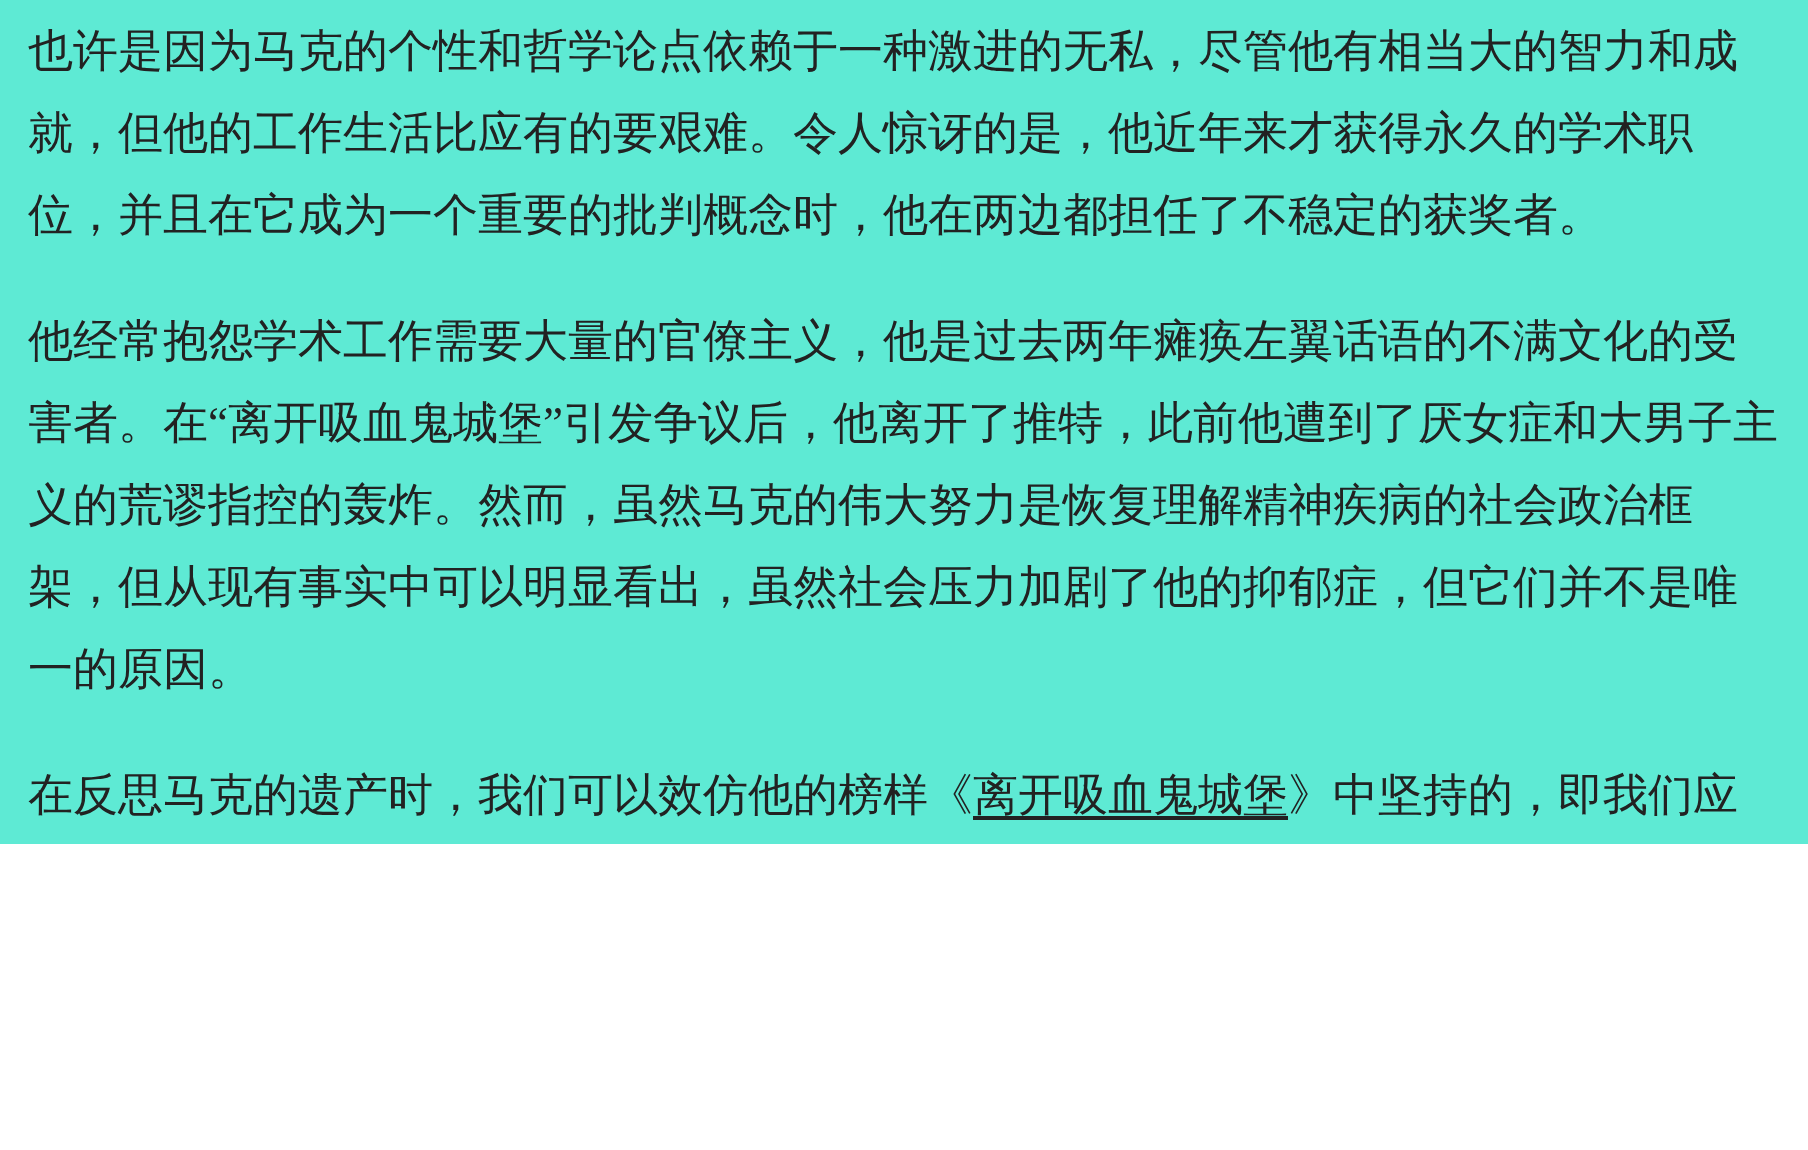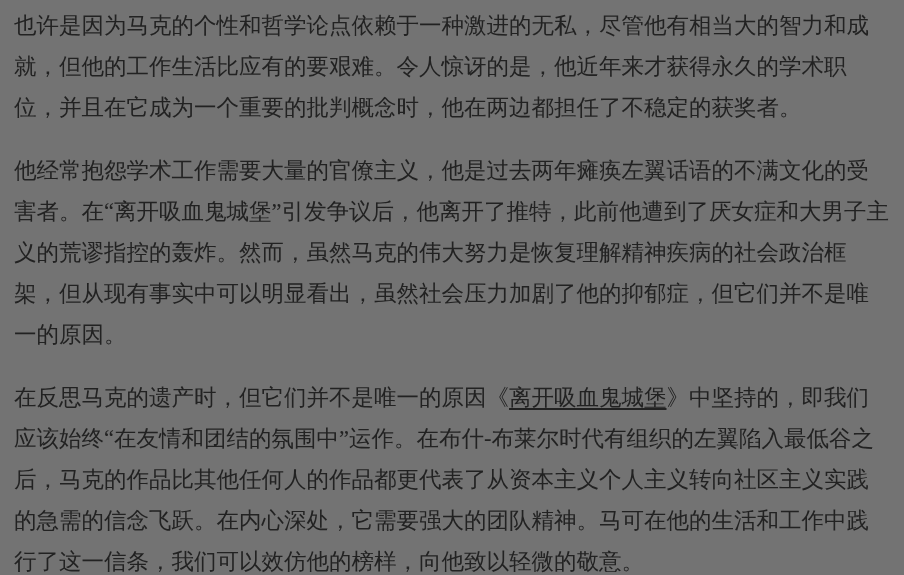--- a/index.html
+++ b/index.html
@@ -2,22 +2,22 @@
 <html><head>
 <meta charset="utf-8">
 <style>
   html, body {
     margin: 0;
     padding: 0;
     background: #ffffff;
   }
   .page {
     width: 904px;
-    height: 575px;
-    background: #737373;
+    height: 422px;
+    background: #5eead4;
     box-sizing: border-box;
     padding: 5px 14px 0 14px;
     overflow: hidden;
   }
   .article {
     font-family: "Liberation Serif", "DejaVu Serif", serif;
     font-size: 22.5px;
     line-height: 41px;
     color: #222222;
     text-align: left;
@@ -31,15 +31,15 @@
   .seg-italic  { }
   .seg-underline { text-decoration: underline; text-underline-offset: 3px; }
 </style>
 </head>
 <body>
 
 <div class="page">
   <article class="article" id="article-body">
       <p><span class="seg-normal">也许是因为马克的个性和哲学论点依赖于一种激进的无私，尽管他有相当大的智力和成就，但他的工作生活比应有的要艰难。令人惊讶的是，他近年来才获得永久的学术职位，并且在它成为一个重要的批判概念时，他在两边都担任了不稳定的获奖者。</span></p>
       <p><span class="seg-normal">他经常抱怨学术工作需要大量的官僚主义，他是过去两年瘫痪左翼话语的不满文化的受害者。在“离开吸血鬼城堡”引发争议后，他离开了推特，此前他遭到了厌女症和大男子主义的荒谬指控的轰炸。然而，虽然马克</span><span class="seg-italic">的伟大</span><span class="seg-normal">努力是恢复理解精神疾病的社会政治框架，但从现有事实中可以明显看出，虽然社会压力加剧了他的抑郁症，但它们并不是唯一的原因。</span></p>
-      <p><span class="seg-normal">在反思马克的遗产时，但它们并不是唯一的原因《</span><span class="seg-underline">离开吸血鬼城堡</span><span class="seg-normal">》中坚持的，即我们应该始终“在友情和团结的氛围中”运作。在布什-布莱尔时代有组织的左翼陷入最低谷之后，马克的作品比其他任何人的作品都更代表了从资本主义个人主义转向社区主义实践的急需的信念飞跃。在内心深处，它需要强大的团队精神。马可在他的生活和工作中践行了这一信条，我们可以效仿他的榜样，向他致以轻微的敬意。</span></p>
+      <p><span class="seg-normal">在反思马克的遗产时，我们可以效仿他的榜样《</span><span class="seg-underline">离开吸血鬼城堡</span><span class="seg-normal">》中坚持的，即我们应该始终“在友情和团结的氛围中”运作。在布什-布莱尔时代有组织的左翼陷入最低谷之后，马克的作品比其他任何人的作品都更代表了从资本主义个人主义转向社区主义实践的急需的信念飞跃。在内心深处，它需要强大的团队精神。马可在他的生活和工作中践行了这一信条，我们可以效仿他的榜样，向他致以轻微的敬意。</span></p>
     </article>
 </div>
 
 </body></html>

